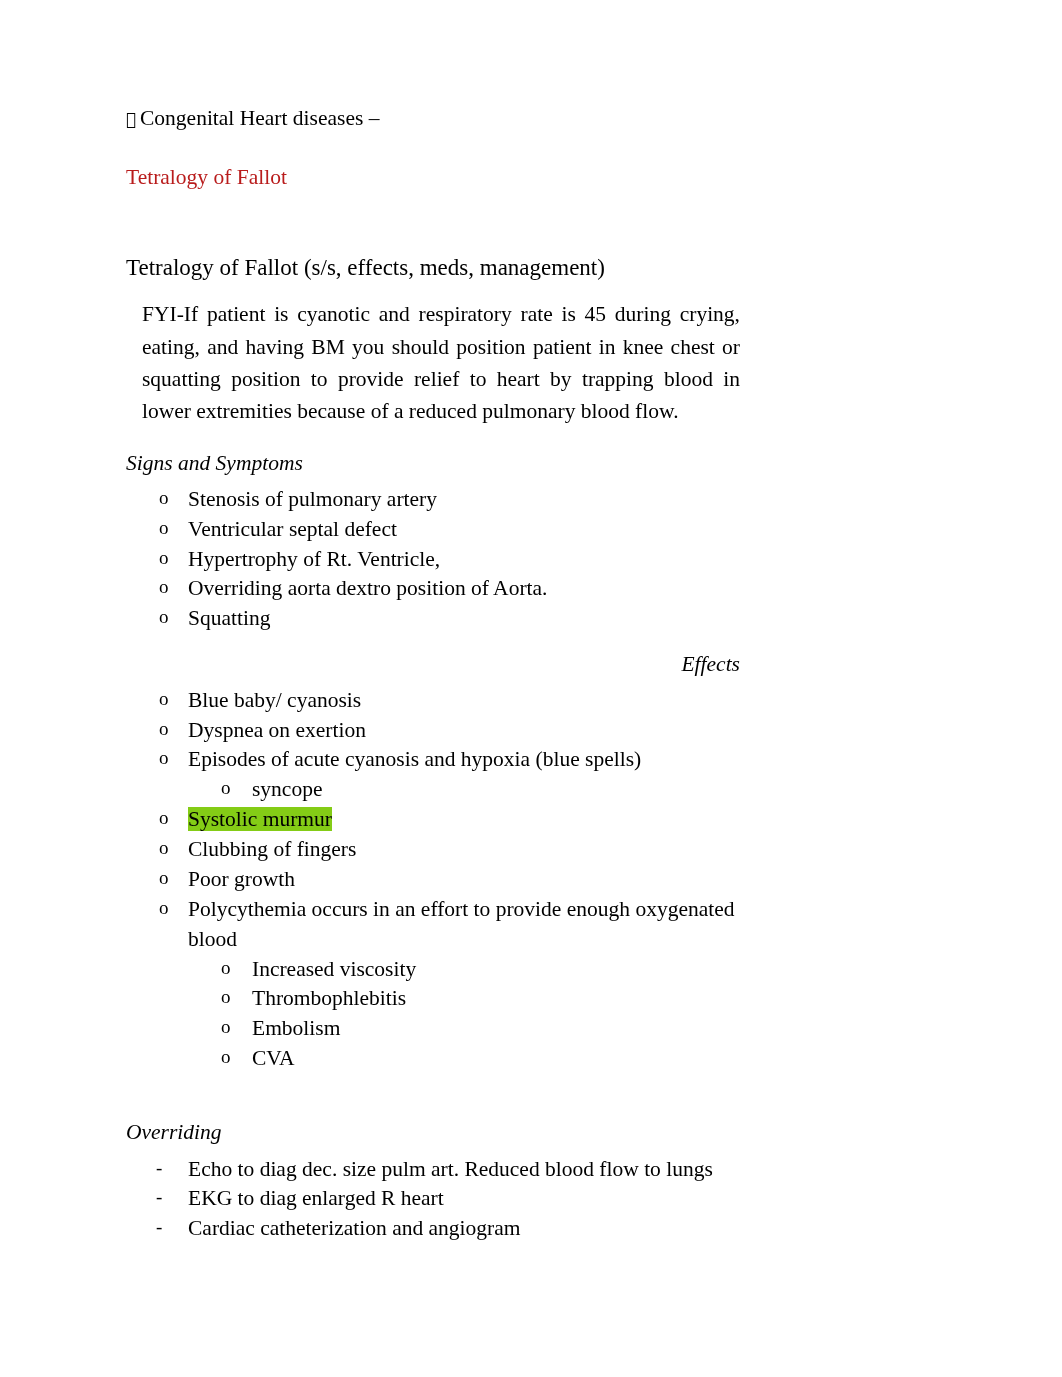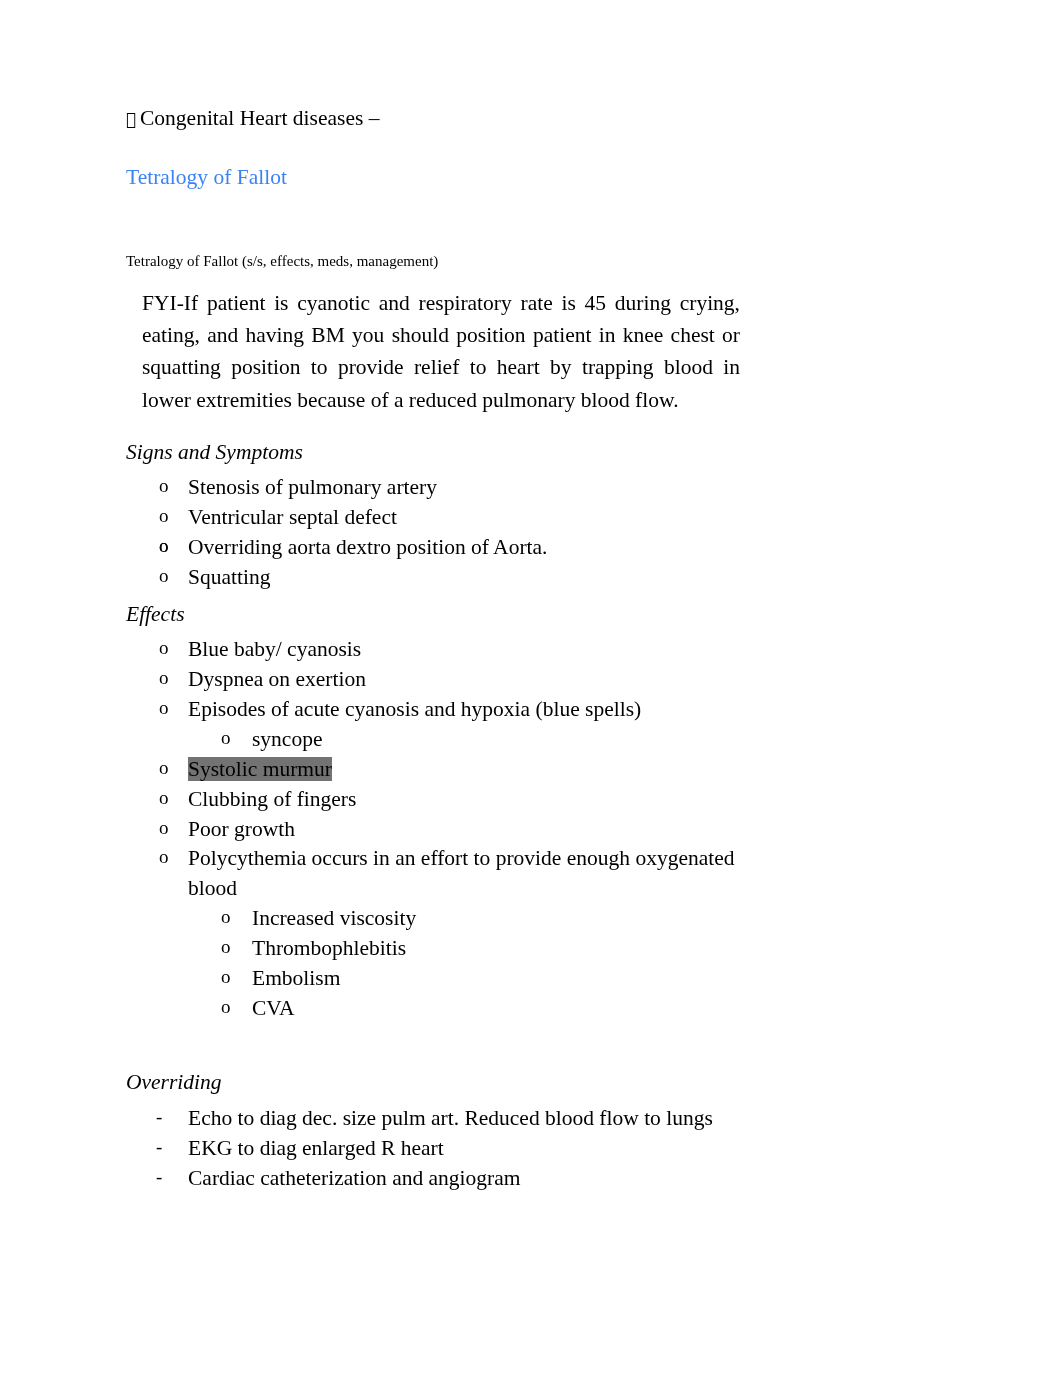--- a/index.html
+++ b/index.html
@@ -25,28 +25,28 @@
     line-height: 1.0;
     margin: 0 0 0 0;
   }
   .bullet-sym {
     font-family: "DejaVu Sans", sans-serif;
     font-size: 17px;
     display: inline-block;
     width: 14px;
   }
   .title-red {
-    color: #3b82f6;
+    color: #b91c1c;
     font-size: 21.5px;
     line-height: 1.0;
     margin: 37px 0 0 0;
   }
   .spacer-big { height: 63px; }
   .para {
-    font-size: 15px;
+    font-size: 23px;
     line-height: 1.45;
     margin: 0;
   }
   .para-just {
     font-size: 21.5px;
     line-height: 1.5;
     margin: 14px 0 0 16px;
     text-align: justify;
     text-justify: inter-word;
     max-width: 824px;
@@ -102,21 +102,21 @@
     padding-left: 62px;
     position: relative;
   }
   ul.dash > li > .mark {
     position: absolute;
     left: 30px;
     top: 0;
     font-size: 19px;
   }
   .hl {
-    background: #737373;
+    background: #84cc16;
   }
   .gap-diag { height: 22px; }
 </style>
 </head>
 <body>
 
 <div class="page">
 
   <p class="line-heading">
     <span class="bullet-sym"></span><span>Congenital Heart diseases –</span>
@@ -127,26 +127,26 @@
   <div class="spacer-big"></div>
 
   <p class="para">Tetralogy of Fallot (s/s, effects, meds, management)</p>
 
   <p class="para-just">FYI-If patient is cyanotic and respiratory rate is 45 during crying, eating, and having BM you should position patient in knee chest or squatting position to provide relief to heart by trapping blood in lower extremities because of a reduced pulmonary blood flow.</p>
 
   <p class="section-label">Signs and Symptoms</p>
   <ul class="lvl1">
     <li><span class="mark">o</span><span>Stenosis of pulmonary artery</span></li>
     <li><span class="mark">o</span><span>Ventricular septal defect</span></li>
-    <li><span class="mark">o</span></li>
+    <li><span class="mark">o</span><span>Hypertrophy of Rt. Ventricle,</span></li>
     <li><span class="mark">o</span><span>Overriding aorta dextro position of Aorta.</span></li>
     <li><span class="mark">o</span><span>Squatting</span></li>
   </ul>
 
-  <p class="section-label" style="margin-top:11px;">Effects</p>
+  <p class="section-label" style="margin-top:20px;text-align:right;">Effects</p>
   <ul class="lvl1">
     <li><span class="mark">o</span><span>Blue baby/ cyanosis</span></li>
     <li><span class="mark">o</span><span>Dyspnea on exertion</span></li>
     <li>
       <span class="mark">o</span><span>Episodes of acute cyanosis and hypoxia (blue spells)</span>
       <ul class="lvl2">
         <li><span class="mark">o</span><span>syncope</span></li>
       </ul>
     </li>
     <li><span class="mark">o</span><span class="hl">Systolic murmur</span></li>

